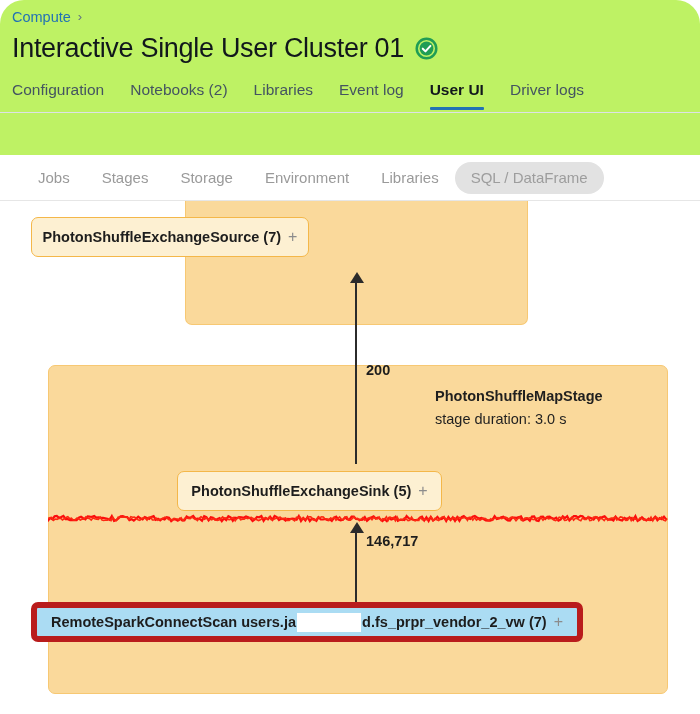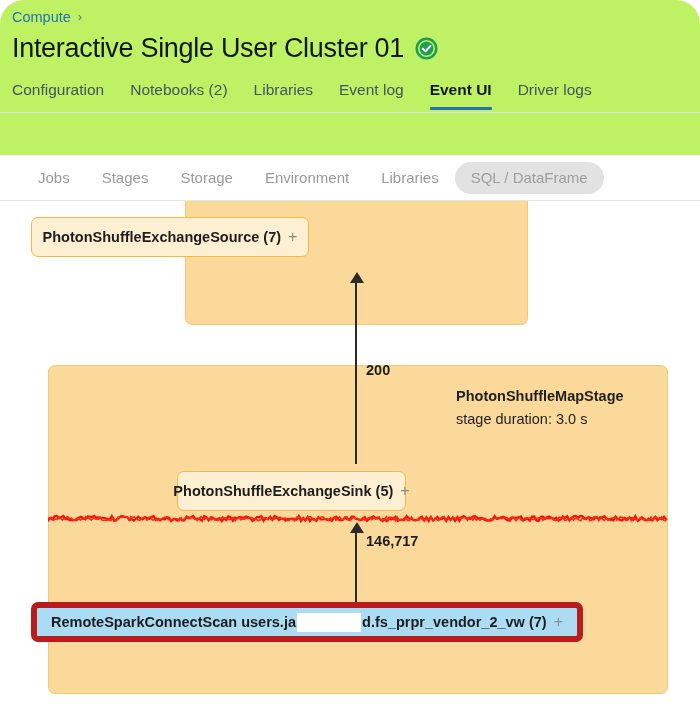--- a/index.html
+++ b/index.html
@@ -148,21 +148,21 @@
   .node.photon { background: #fdf0d2; border: 1px solid #f4b749; }
   .node.scan   { background: #abdcf3; border: 6px solid #b91c1c; }
   .node .plus {
     font-weight: normal;
     color: #8c8c8c;
     margin-left: 7px;
     font-size: 16px;
   }
 
   #node-source { left: 31px; top: 22px; width: 278px; height: 40px; text-align: right; }
-  #node-sink   { left: 177px; top: 276px; width: 229px; height: 40px; }
+  #node-sink   { left: 177px; top: 276px; width: 265px; height: 40px; }
   #node-scan   { left: 31px; top: 407px; width: 552px; height: 40px; justify-content: flex-start; }
 
   .redaction {
     display: inline-block;
     background: #ffffff;
     width: 73px; height: 19px;
     vertical-align: middle;
     margin: 0 1px;
   }
 
@@ -225,41 +225,41 @@
         <path d="M8.1 12.2 L10.9 15.0 L16.1 9.3" fill="none" stroke="#ffffff" stroke-width="2.1" stroke-linecap="round" stroke-linejoin="round"></path>
       </svg>
     </span>
   </div>
 
   <div class="tabs">
     <div class="tab">Configuration</div>
     <div class="tab">Notebooks (2)</div>
     <div class="tab">Libraries</div>
     <div class="tab">Event log</div>
-    <div class="tab active">Event UI</div>
+    <div class="tab active">User UI</div>
     <div class="tab">Driver logs</div>
   </div>
   <div class="tabs-rule"></div>
 
   <div class="subnav">
     <div class="subnav-item">Jobs</div>
     <div class="subnav-item">Stages</div>
     <div class="subnav-item">Storage</div>
     <div class="subnav-item">Environment</div>
     <div class="subnav-item">Libraries</div>
     <div class="subnav-item selected">SQL / DataFrame</div>
   </div>
 
   <div class="dag">
 
     <div class="stage-box" id="stage-upper"></div>
 
     <div class="stage-box" id="stage-lower"></div>
 
-    <div class="stage-meta" style="left:456px; top:192px;">
+    <div class="stage-meta" style="left:435px; top:192px;">
       <div class="stage-name">PhotonShuffleMapStage</div>
       <div class="stage-duration">stage duration: 3.0 s</div>
     </div>
 
     <div class="node photon" id="node-source">
       <span>PhotonShuffleExchangeSource (7)</span>
       <span class="plus">+</span>
     </div>
 
     <div class="edge-line" id="edge-a-line"></div>

